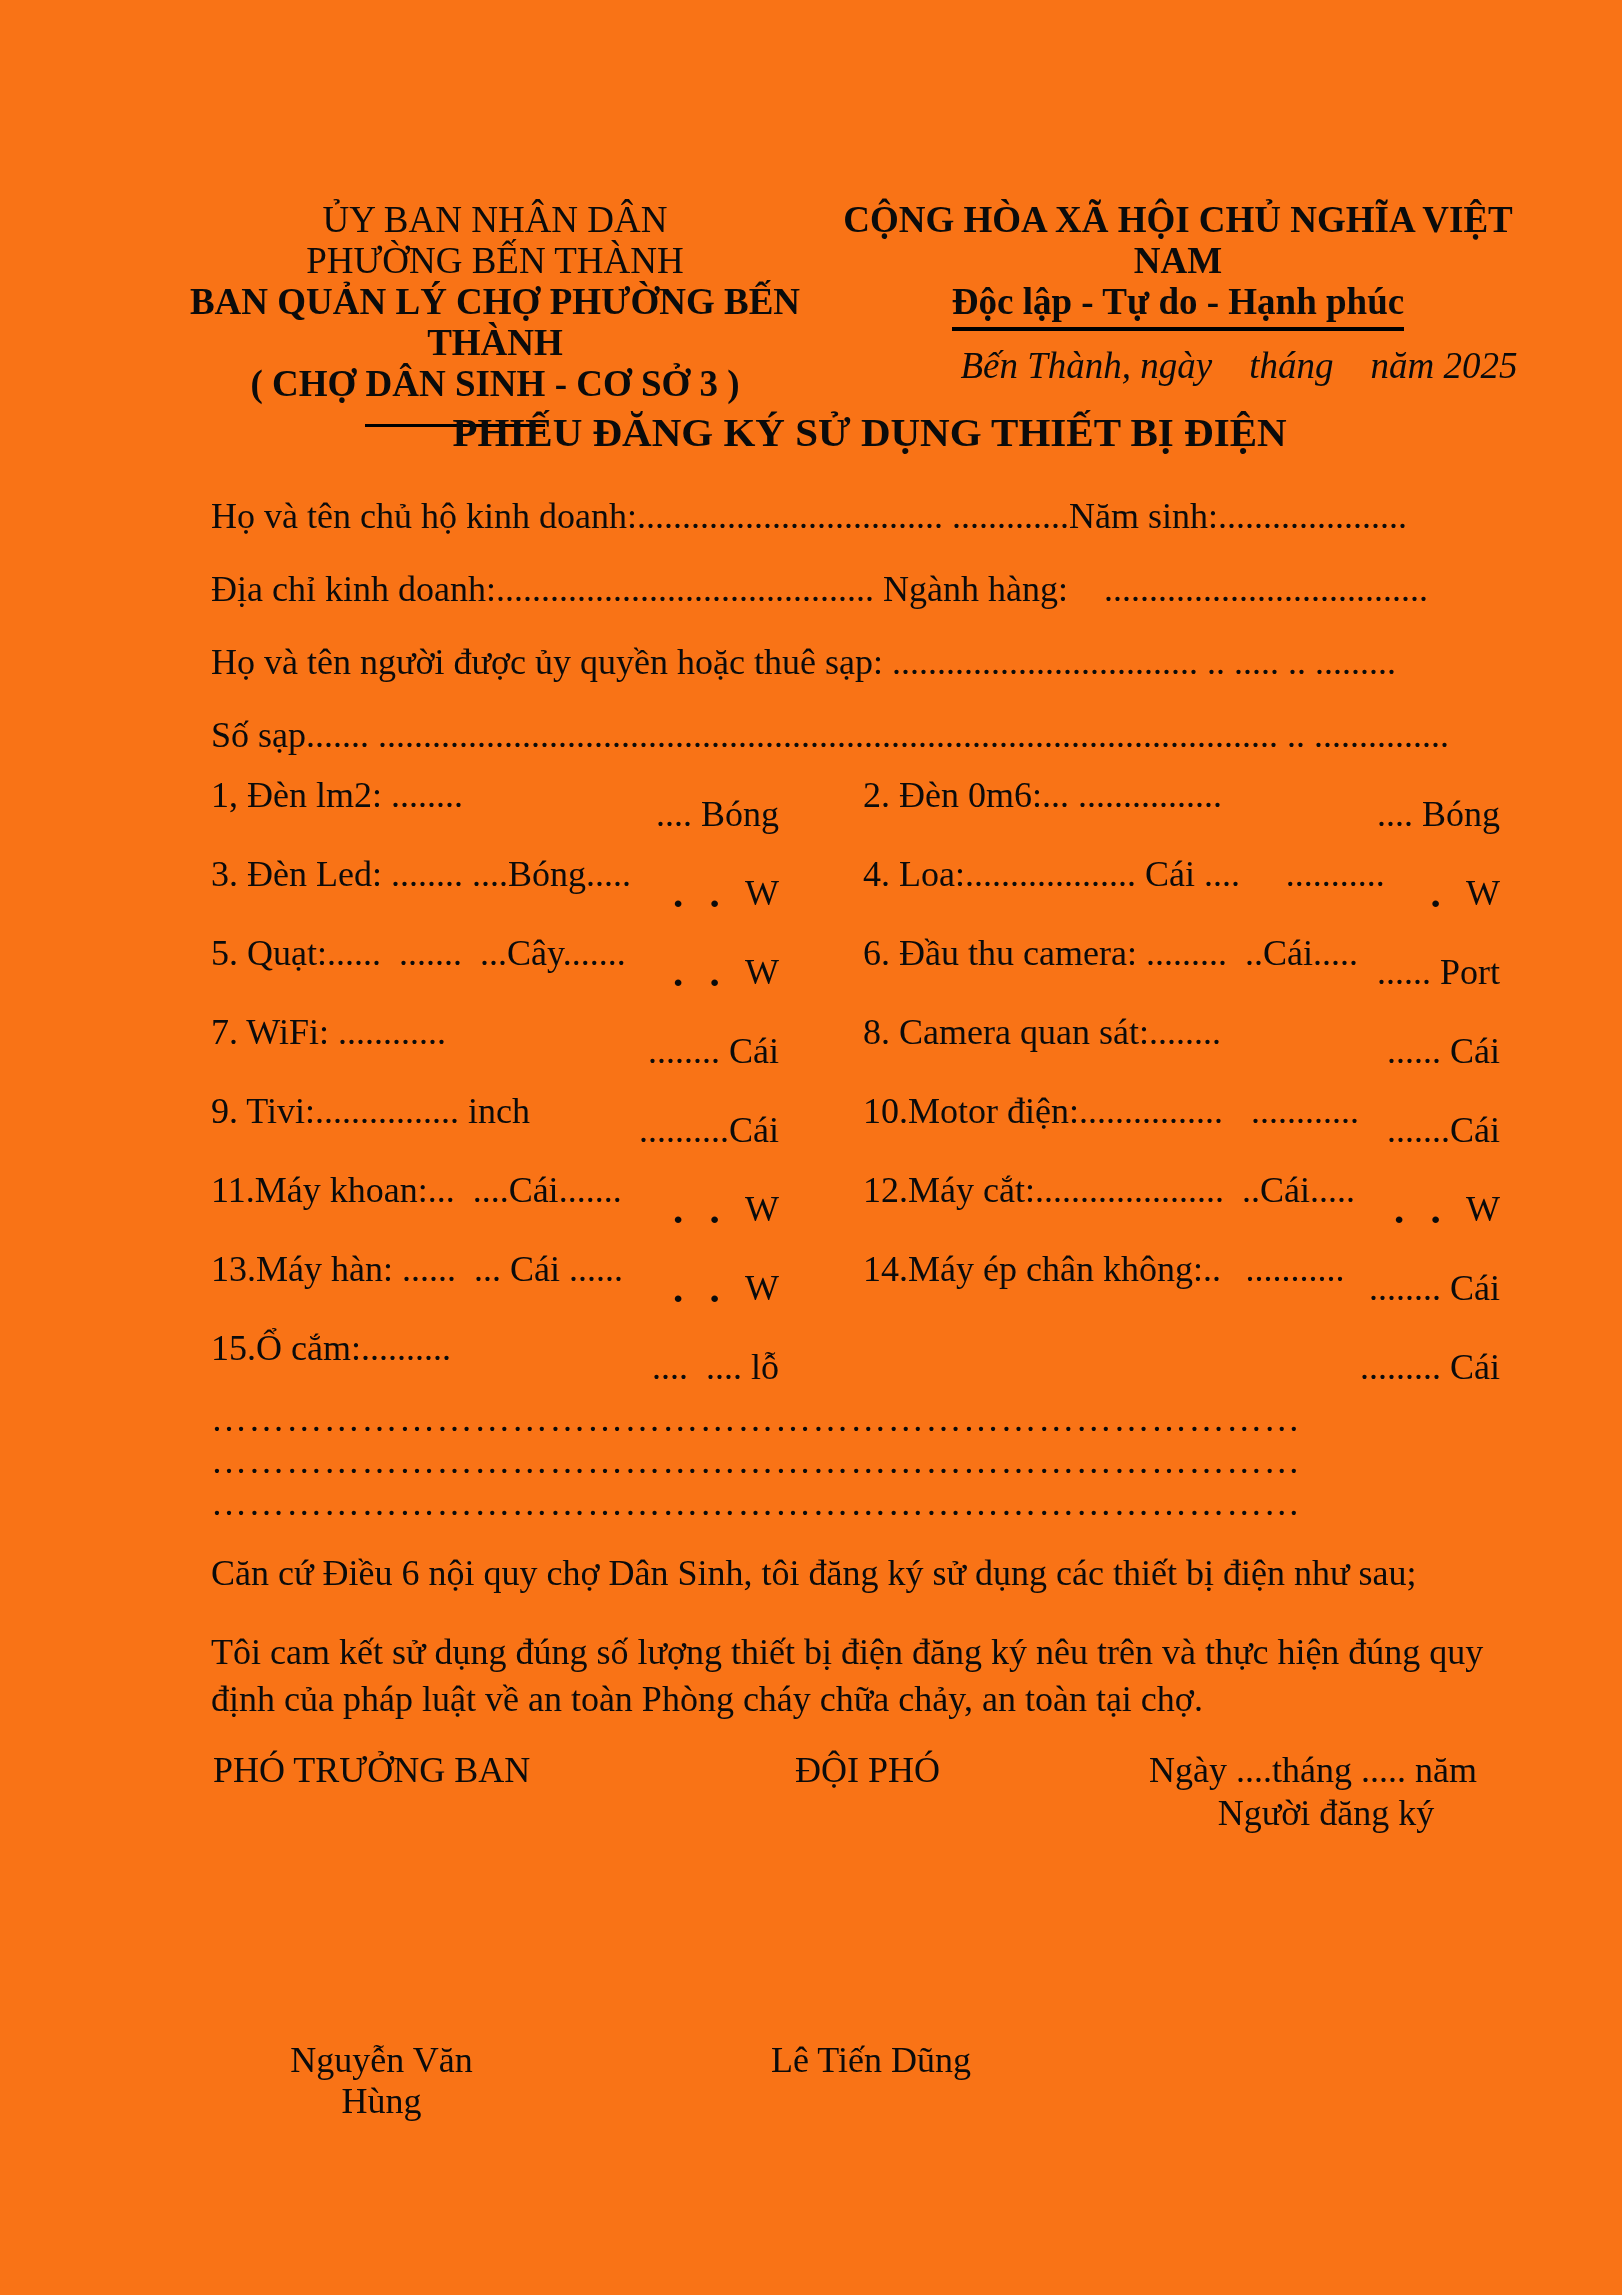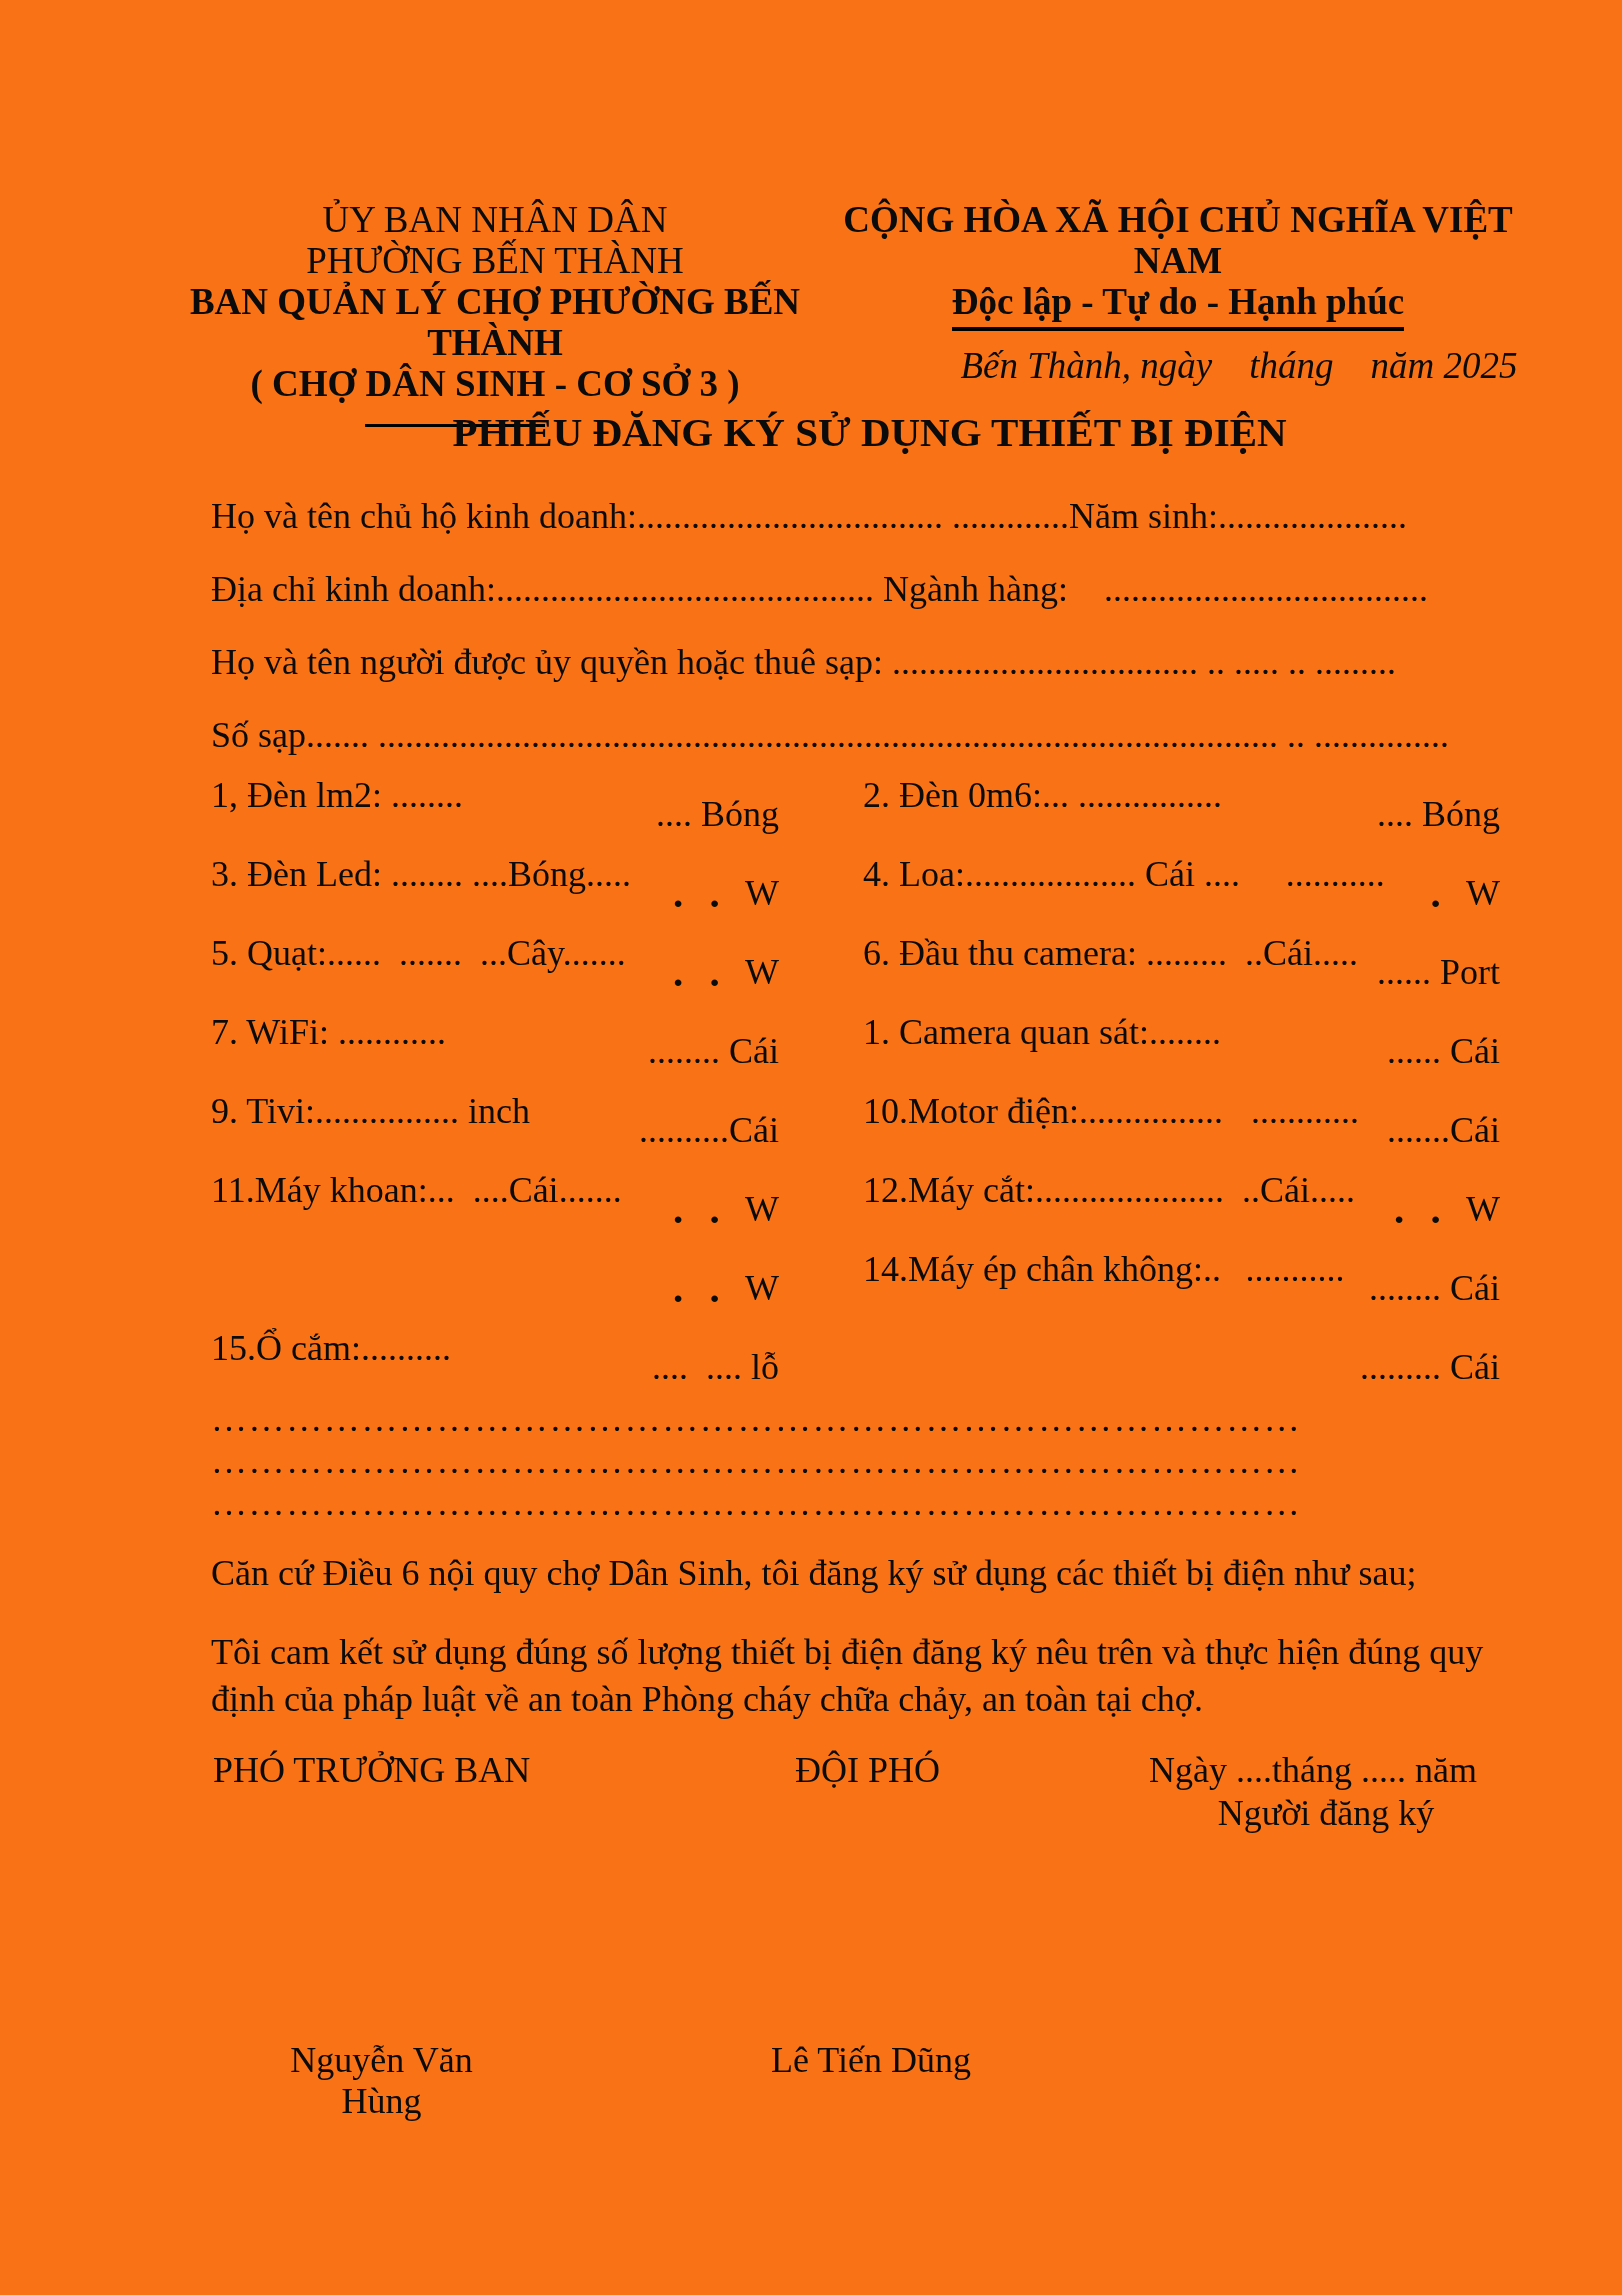--- a/index.html
+++ b/index.html
@@ -74,26 +74,26 @@
   </div>
 
   <div class="items">
     <div class="item"><span>1, Đèn lm2: ........</span><span></span><span class="tail"><span class="dots"></span><span>.... Bóng</span></span></div>
     <div class="item"><span>2. Đèn 0m6:... ................</span><span></span><span class="tail"><span class="dots"></span><span>.... Bóng</span></span></div>
     <div class="item"><span>3. Đèn Led: ........ ....Bóng.....</span><span></span><span class="tail"><span class="dots">. .</span><span>  W</span></span></div>
     <div class="item"><span>4. Loa:................... Cái ....</span><span>...........</span><span class="tail"><span class="dots">.</span><span>  W</span></span></div>
     <div class="item"><span>5. Quạt:......  .......  ...Cây.......</span><span></span><span class="tail"><span class="dots">. .</span><span>  W</span></span></div>
     <div class="item"><span>6. Đầu thu camera: .........  ..Cái.....</span><span></span><span class="tail"><span class="dots"></span><span>...... Port</span></span></div>
     <div class="item"><span>7. WiFi: ............</span><span></span><span class="tail"><span class="dots"></span><span>........ Cái</span></span></div>
-    <div class="item"><span>1. Camera quan sát:........</span><span></span><span class="tail"><span class="dots"></span><span>...... Cái</span></span></div>
+    <div class="item"><span>8. Camera quan sát:........</span><span></span><span class="tail"><span class="dots"></span><span>...... Cái</span></span></div>
     <div class="item"><span>9. Tivi:................ inch</span><span></span><span class="tail"><span class="dots"></span><span>..........Cái</span></span></div>
     <div class="item"><span>10.Motor điện:................</span><span>............</span><span class="tail"><span class="dots"></span><span>.......Cái</span></span></div>
     <div class="item"><span>11.Máy khoan:...  ....Cái.......</span><span></span><span class="tail"><span class="dots">. .</span><span>  W</span></span></div>
     <div class="item"><span>12.Máy cắt:.....................  ..Cái.....</span><span></span><span class="tail"><span class="dots">. .</span><span>  W</span></span></div>
-    <div class="item"><span></span><span class="tail"><span class="dots">. .</span><span>  W</span></span></div>
+    <div class="item"><span>13.Máy hàn: ......  ... Cái ......</span><span></span><span class="tail"><span class="dots">. .</span><span>  W</span></span></div>
     <div class="item"><span>14.Máy ép chân không:..</span><span>...........</span><span class="tail"><span class="dots"></span><span>........ Cái</span></span></div>
     <div class="item"><span>15.Ổ cắm:..........</span><span></span><span class="tail"><span class="dots"></span><span>....  .... lỗ</span></span></div>
     <div class="item"><span></span><span class="tail"><span class="dots"></span><span>......... Cái</span></span></div>
   </div>
 
   <div class="fillers">
     <div class="filler">……………………………………………………………………………</div>
     <div class="filler">……………………………………………………………………………</div>
     <div class="filler">……………………………………………………………………………</div>
   </div>

